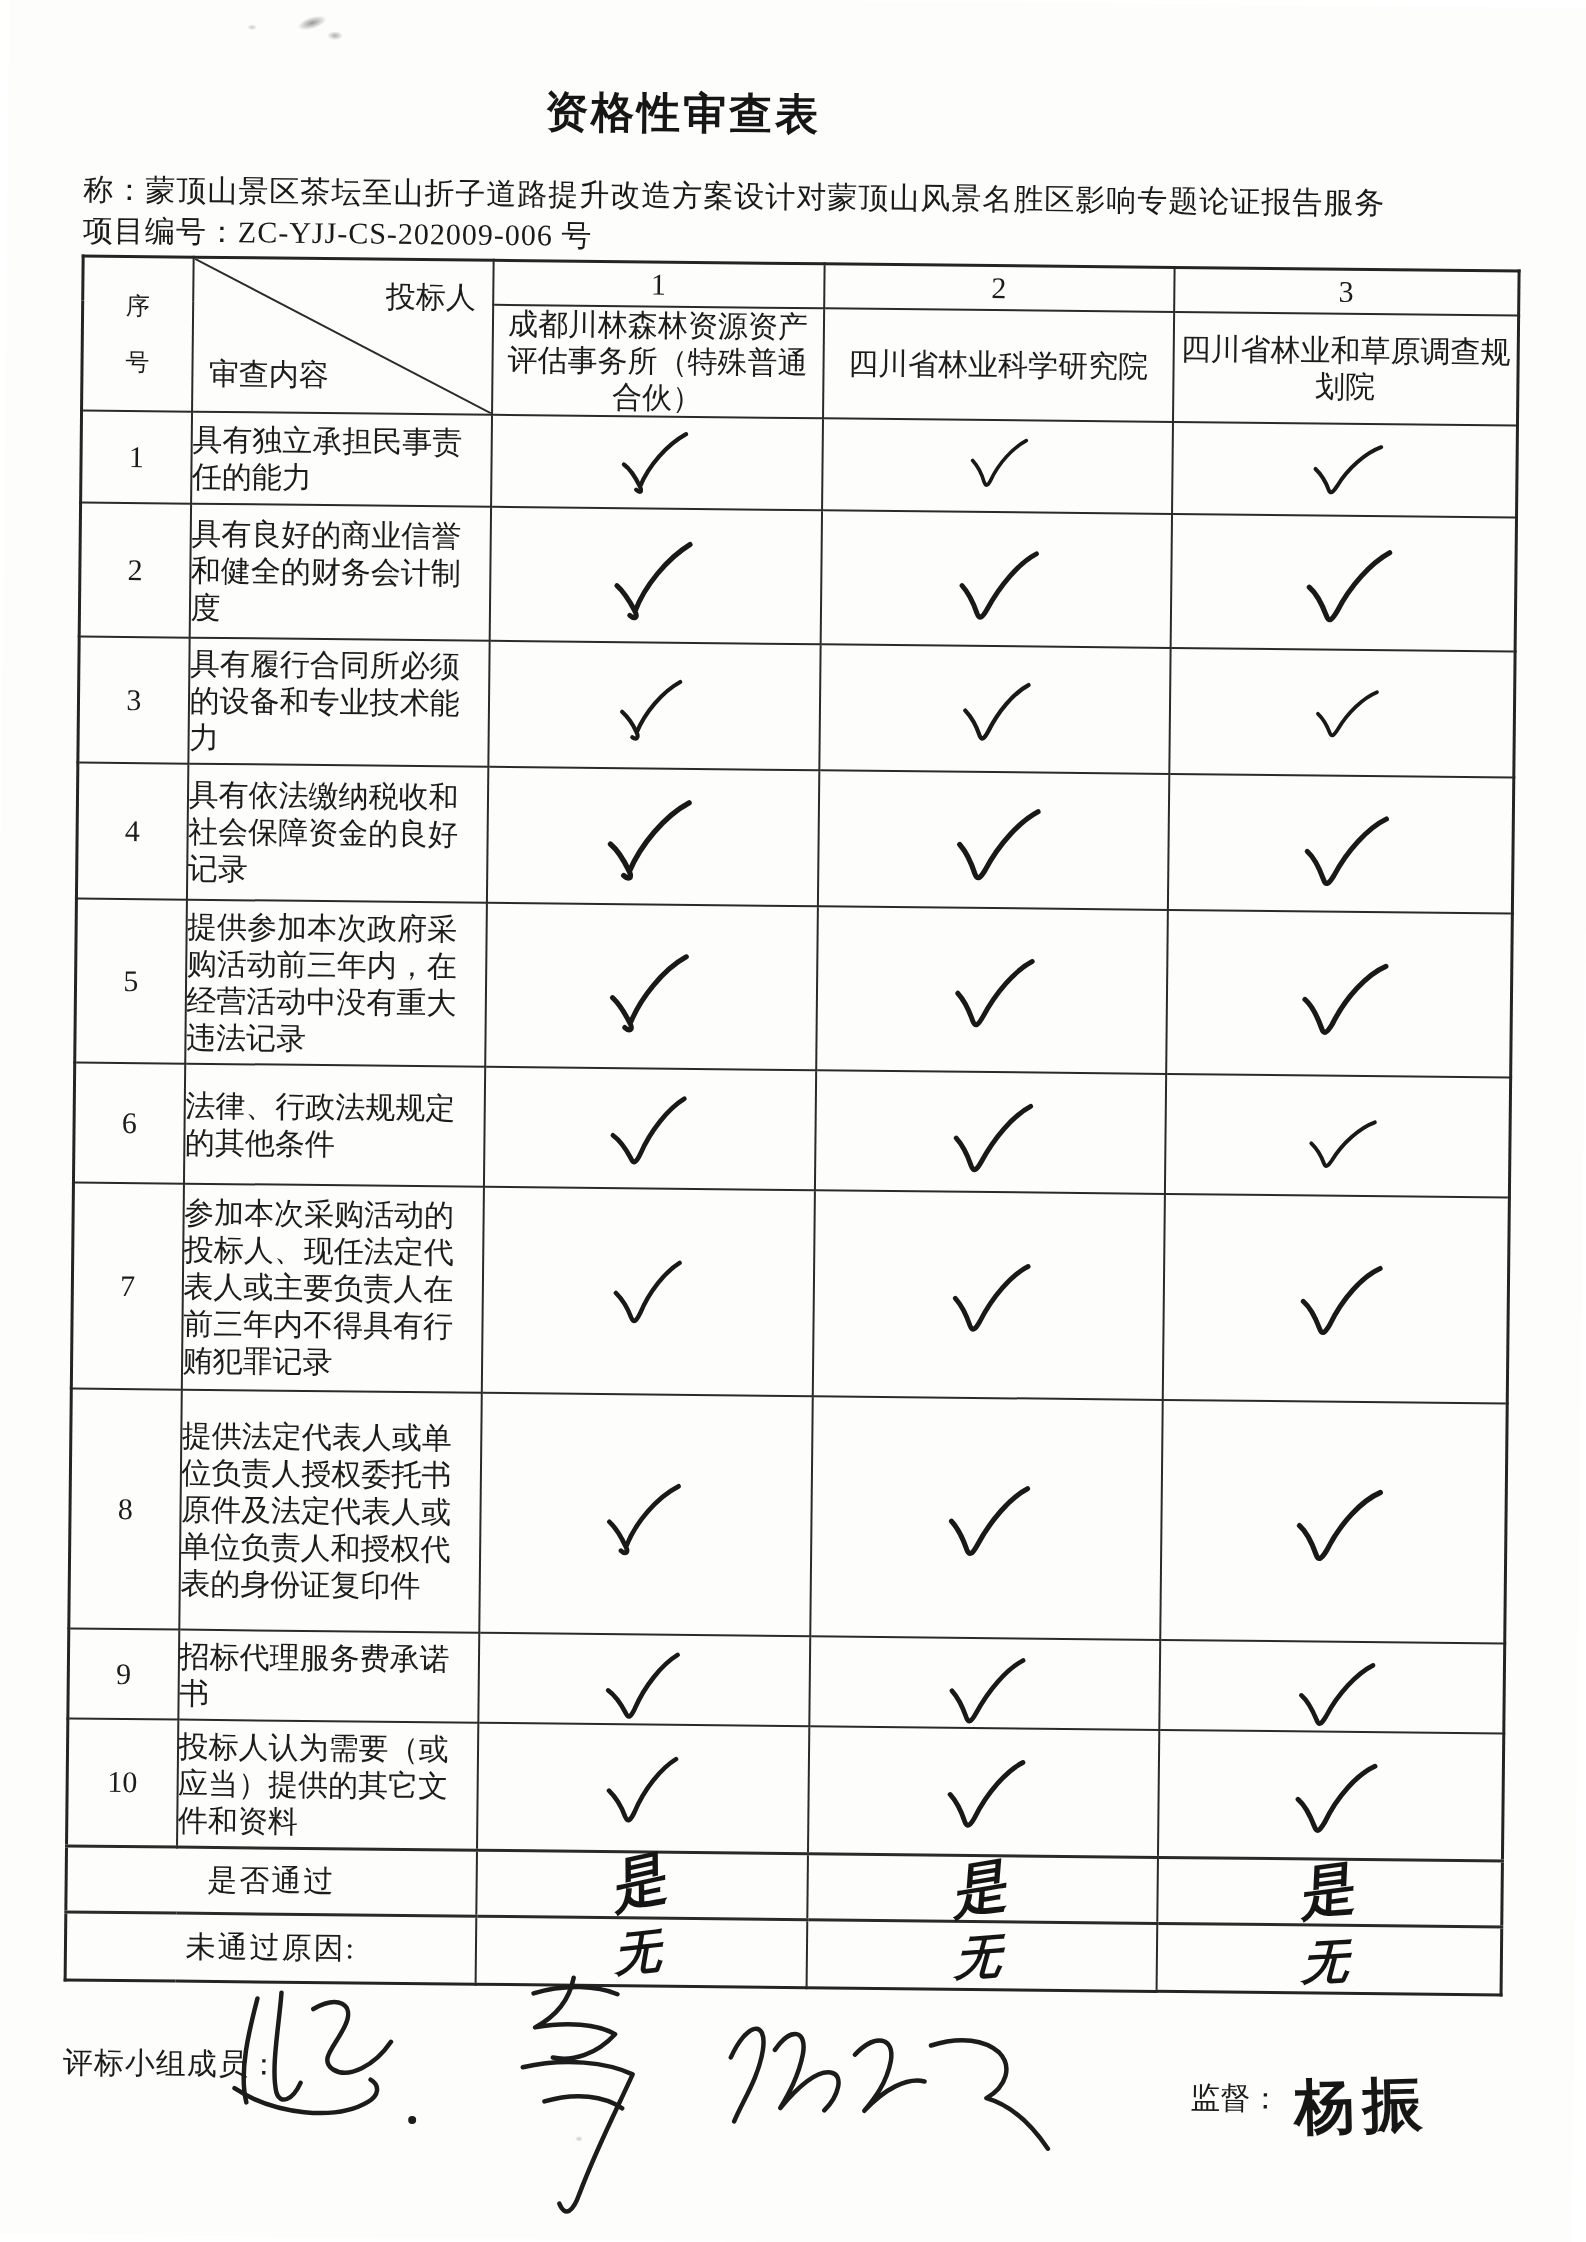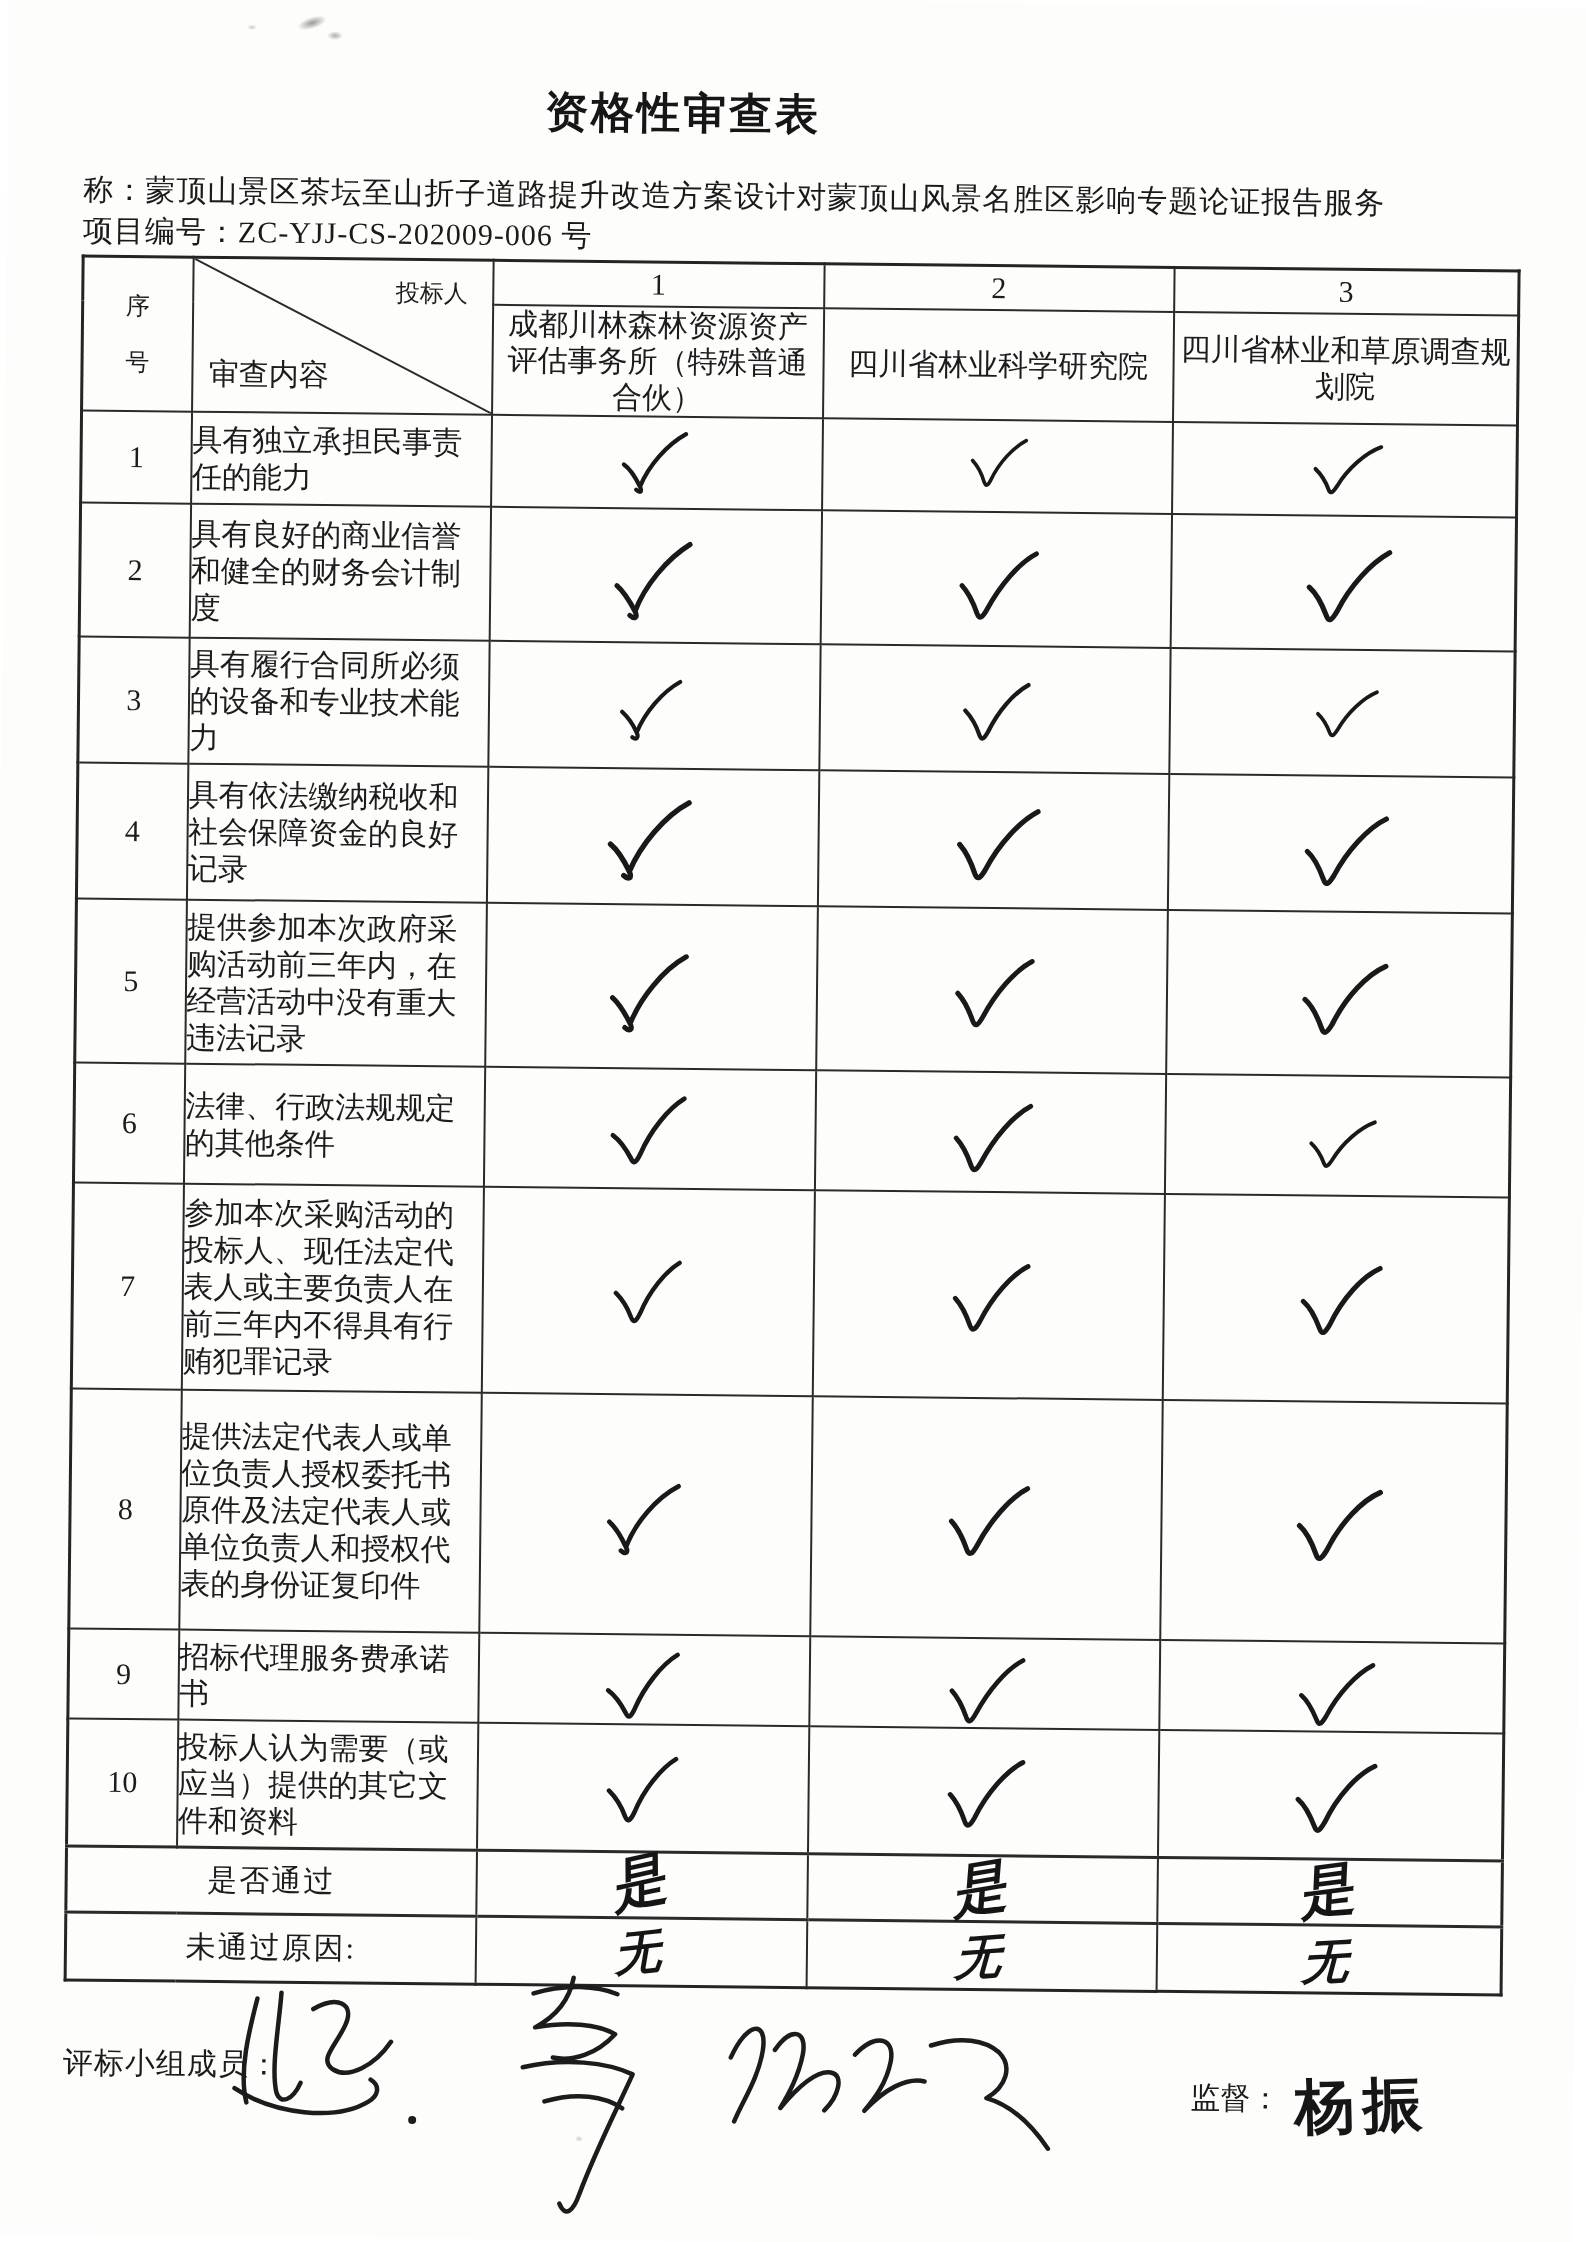--- a/index.html
+++ b/index.html
@@ -32,21 +32,21 @@
   table.review td{
     border:2px solid #2a2a2a;
     font-size:30px;color:#1c1c1c;
     vertical-align:middle;
     padding:0;
   }
   td.seq-head{text-align:center;}
   td.seq-head span{display:inline-block;width:36px;line-height:56px;word-break:break-all;font-size:24px;}
   td.corner{position:relative;}
   .corner-svg{position:absolute;inset:0;width:100%;height:100%;}
-  .corner-top{position:absolute;top:16px;right:24px;font-size:24px;}
+  .corner-top{position:absolute;top:16px;right:16px;font-size:30px;}
   .corner-bottom{position:absolute;bottom:16px;left:16px;font-size:30px;}
   td.bid-no{text-align:center;font-size:29px;}
   td.bid-name{text-align:center;font-size:29px;line-height:36px;padding:4px 10px;}
   td.row-no{text-align:center;font-size:29px;}
   td.criteria{line-height:37px;padding:8px 12px 8px 20px;text-align:left;}
   td.check-cell{position:relative;}
   svg.ck{
     position:absolute;left:50%;top:50%;
     fill:none;stroke:#191919;stroke-width:5.5;
     stroke-linecap:round;stroke-linejoin:round;

